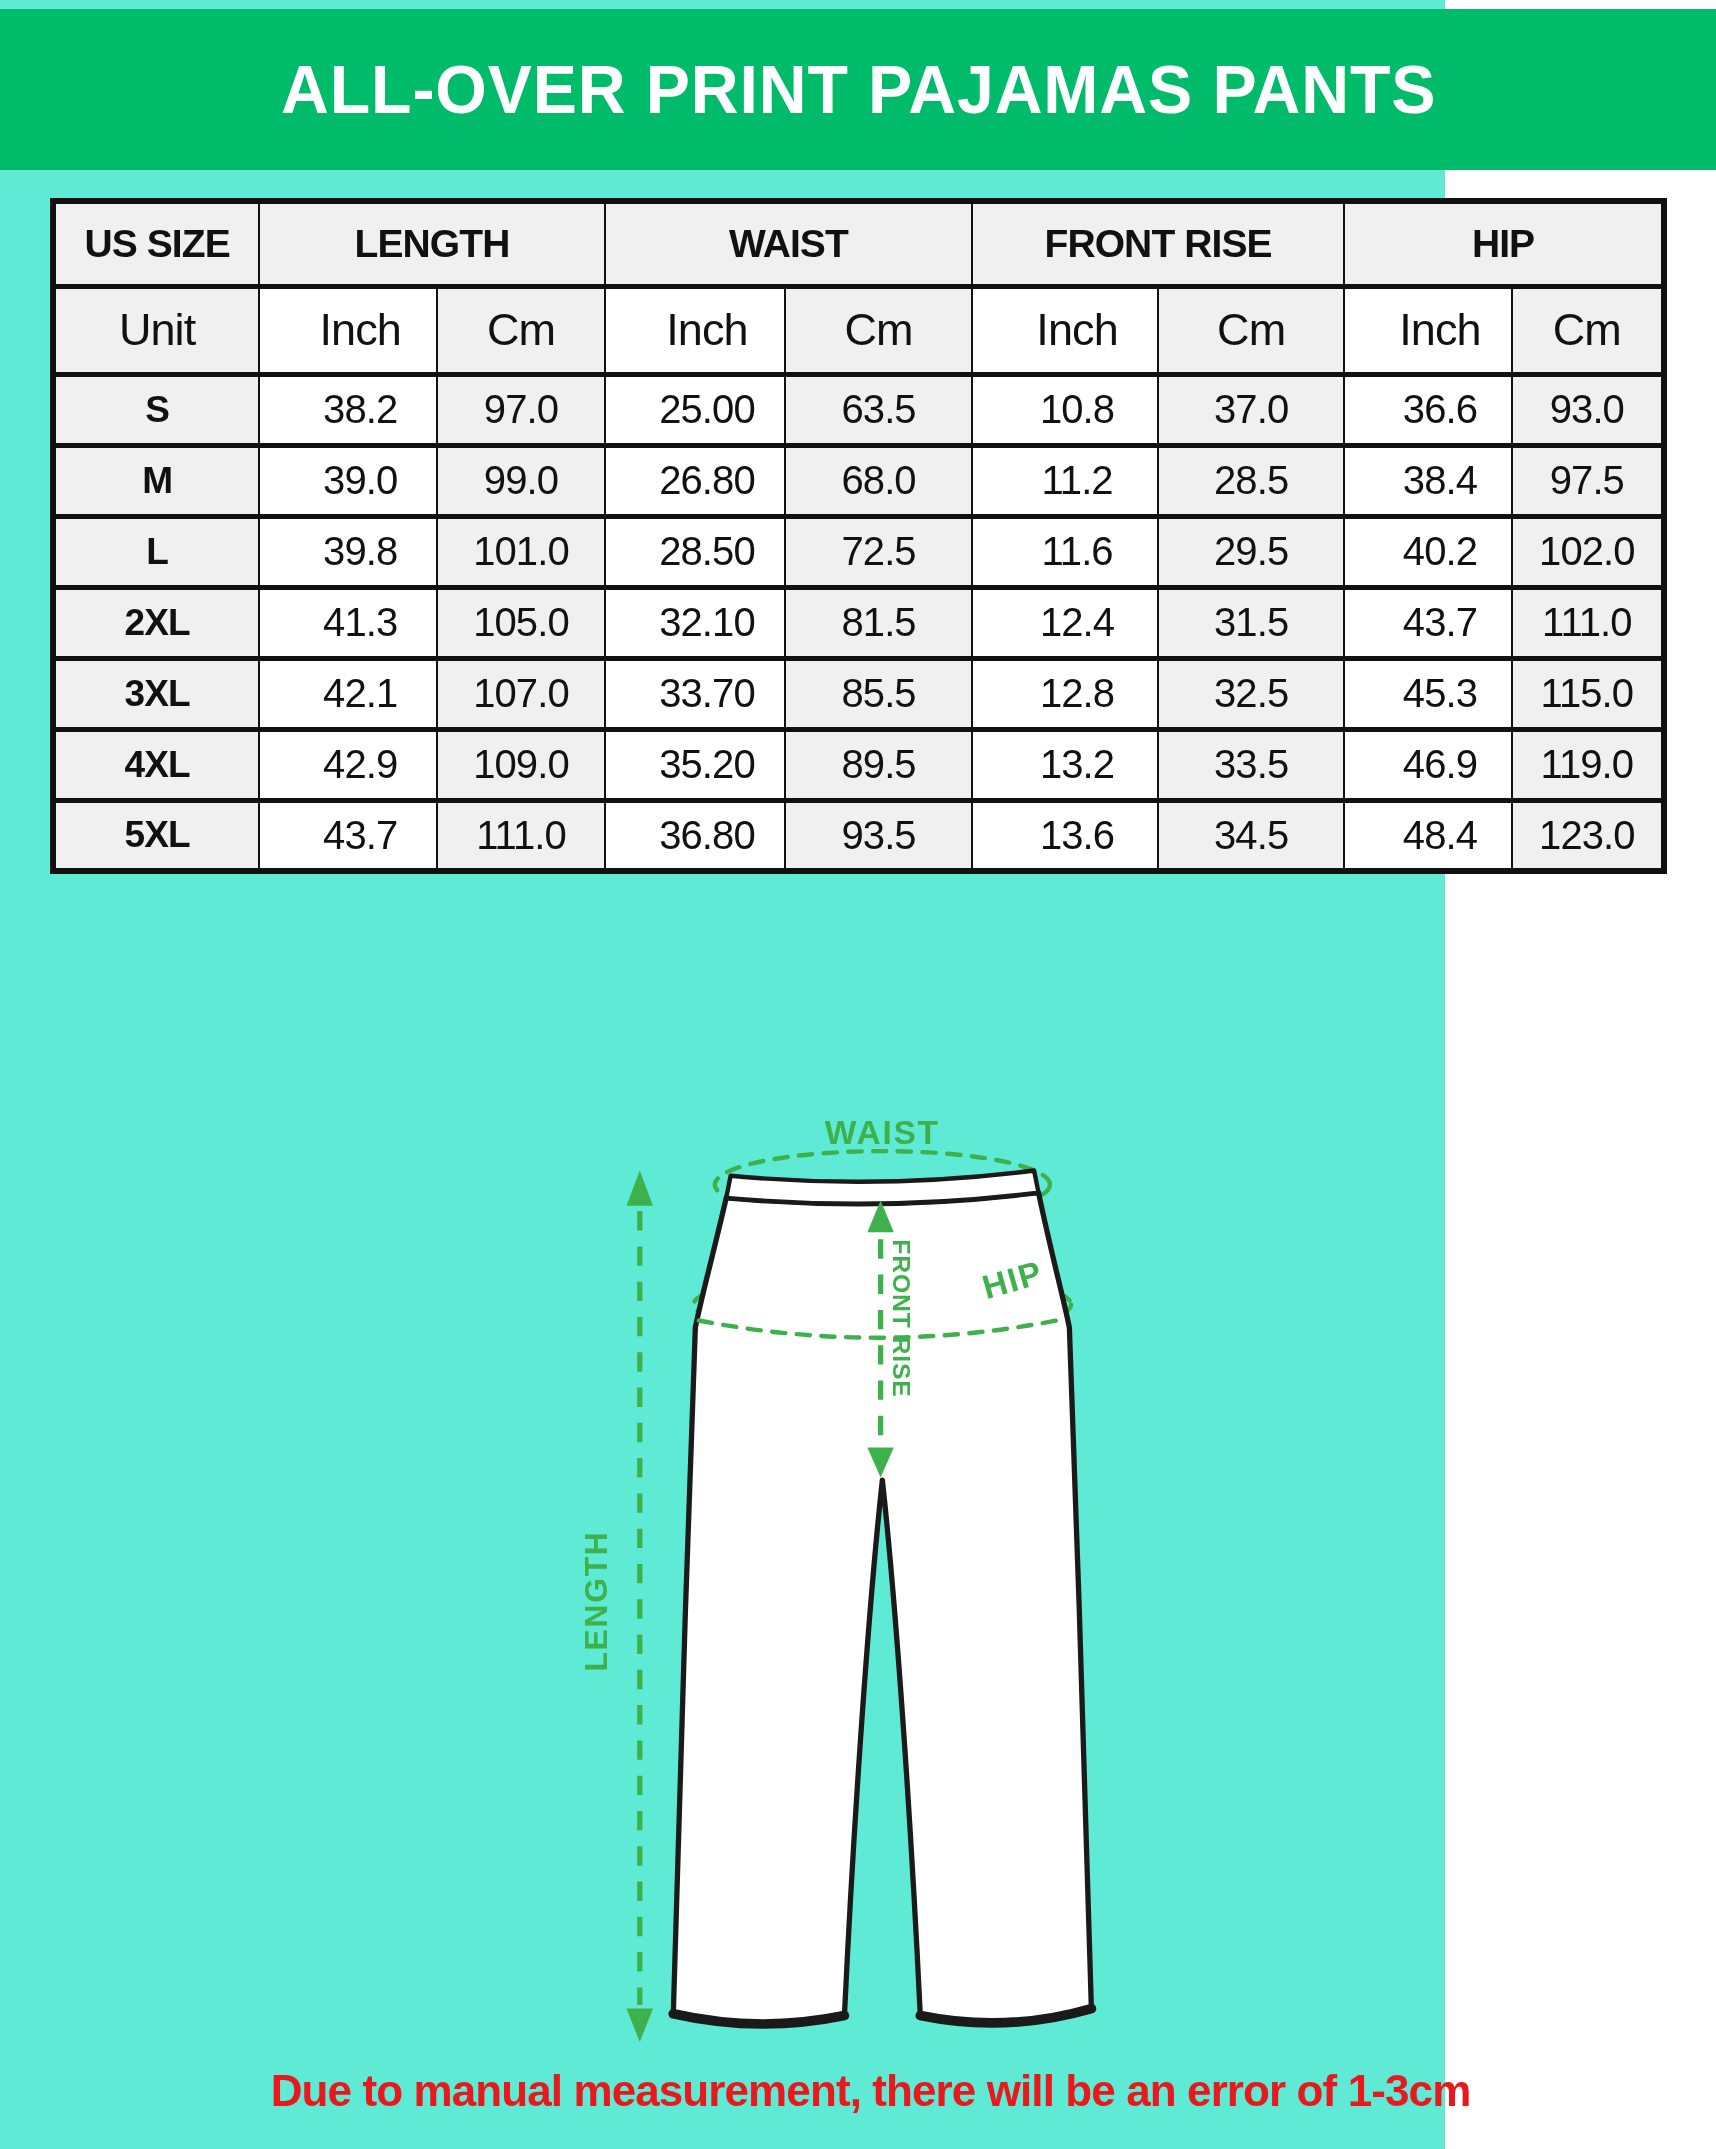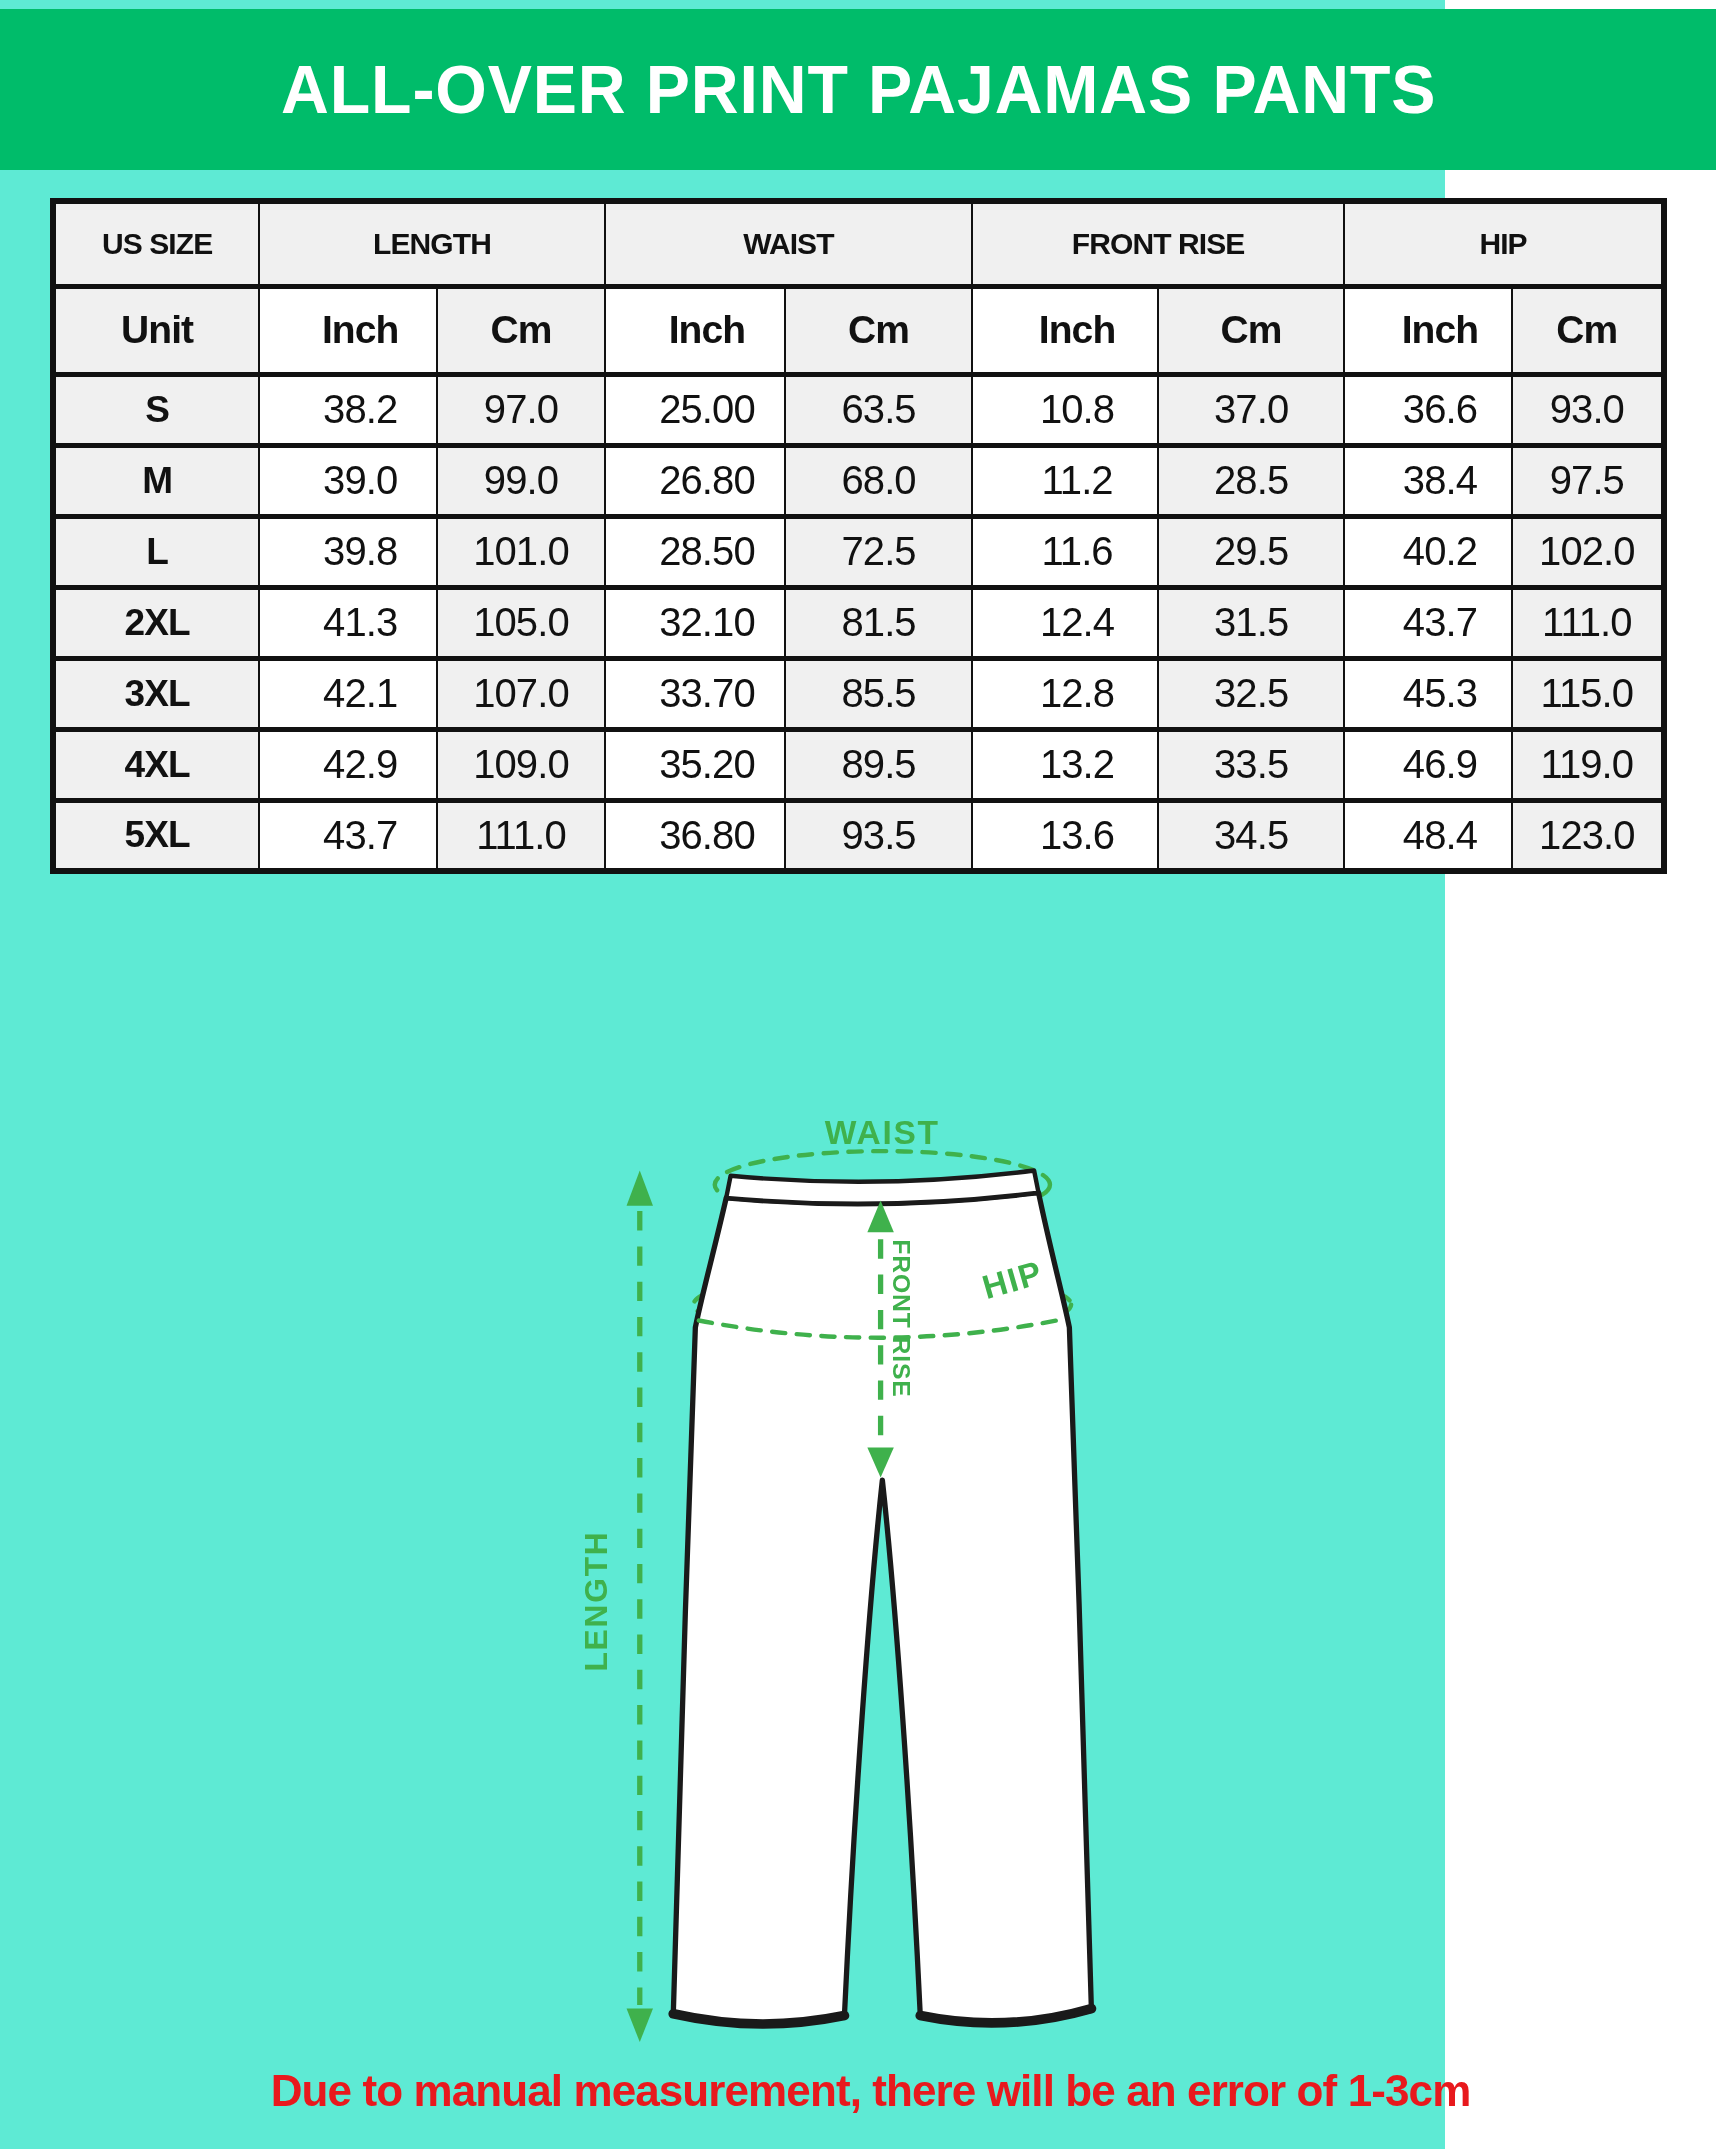--- a/index.html
+++ b/index.html
@@ -20,22 +20,22 @@
   .size-table td, .size-table th { border: 2.6px solid #111; border-top-width: 5.3px;
     border-bottom-width: 5.3px; text-align: center; vertical-align: middle;
     color: #111; letter-spacing: -0.9px; }
   .r-title { height: 81px; }
   .r-group { height: 85px; }
   .r-unit  { height: 88px; }
   .r-data  { height: 71px; }
   .gray { background: #f0f0f0; }
   .white { background: #ffffff; padding-left: 24px; }
   th.tbl-title { font-size: 41px; font-weight: 800; }
-  th.group { font-size: 30px; font-weight: 800; }
-  th.unit { font-size: 39px; font-weight: 700; }
+  th.group { font-size: 39px; font-weight: 800; }
+  th.unit { font-size: 45px; font-weight: 400; }
   td.size-cell { font-size: 37px; font-weight: 800; }
   td.val { font-size: 40px; font-weight: 400; }
 
   
   .diagram { position: absolute; left: 494px; top: 1107px; width: 812px; height: 988px; }
   .g-label { fill: #3fb14c; font-family: "Liberation Sans", sans-serif; font-weight: 700; }
 
   
   .note { position: absolute; left: 12px; top: 2066px; width: 1717px; text-align: center;
     color: #e8191d; font-size: 44px; font-weight: 700; letter-spacing: -0.9px; }

